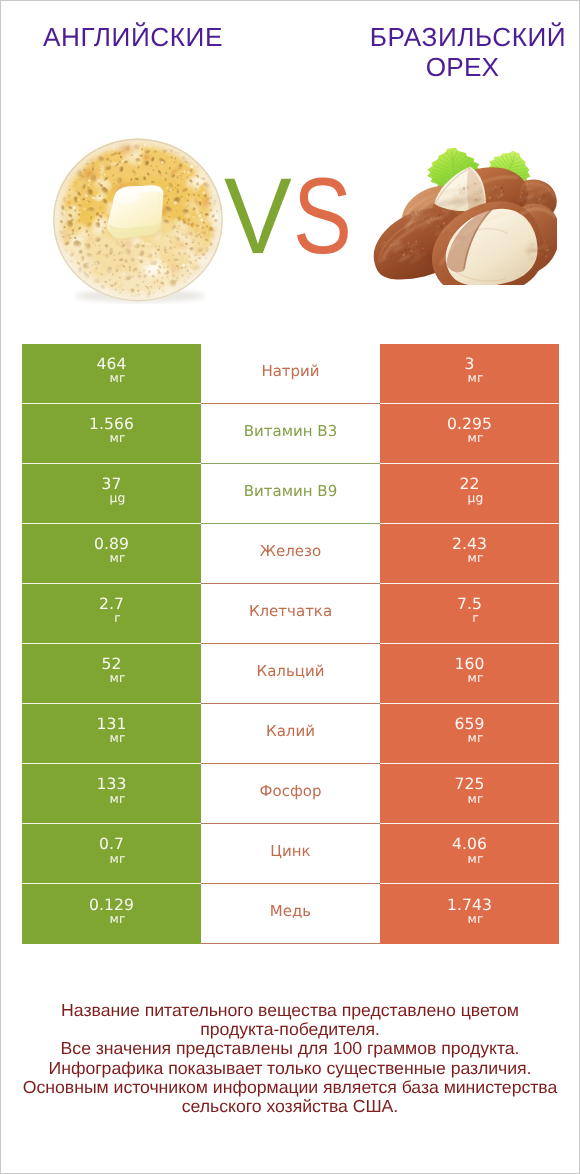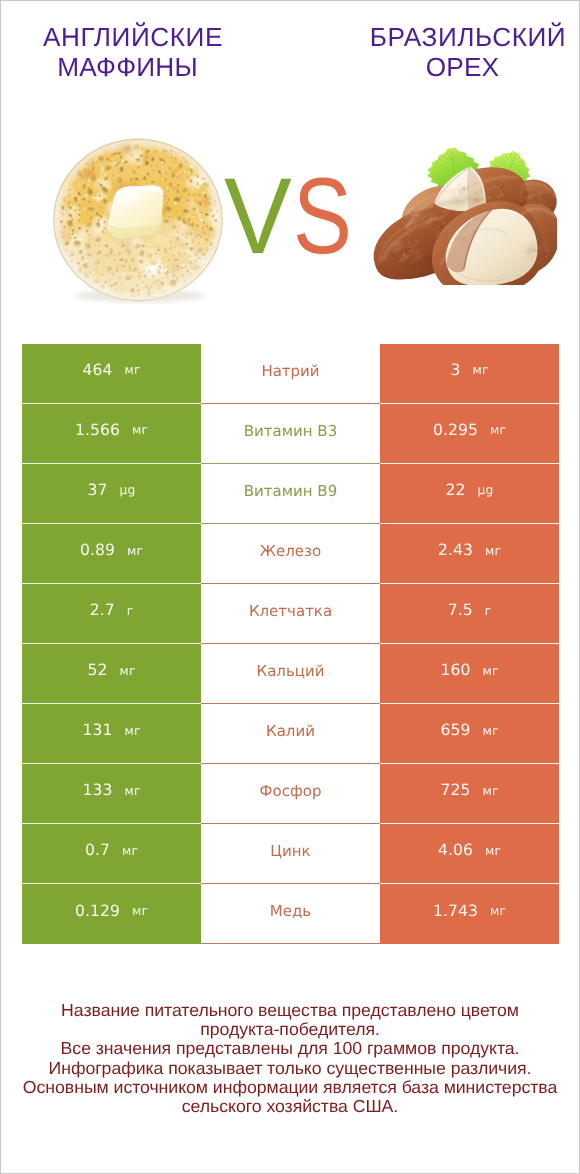--- a/index.html
+++ b/index.html
@@ -45,41 +45,40 @@
     display:flex;align-items:center;justify-content:center;
     font-family:"DejaVu Sans",sans-serif;
   }
   .cell.l{background:#7FA632;color:#f7f7f0;border-bottom:1px solid #F4F6E6;}
   .cell.r{background:#DF6C48;color:#fdf7f3;border-bottom:1px solid #FCF1E9;}
   .row:last-child .cell.l,.row:last-child .cell.r{border-bottom:0;}
   .cell.m{background:#ffffff;font-weight:400;font-size:15px;
           border-bottom:1px solid #BC7A63;line-height:1;padding-bottom:5px;}
   .cell.m.win-left{border-bottom-color:#92A663;color:#85A048;}
   .cell.m.win-right{color:#C16D4E;}
-  .cell.l,.cell.r{line-height:1;padding-bottom:6px;}
+  .cell.l,.cell.r{line-height:1;padding-bottom:6px;flex-direction:column;}
   .num{font-size:15.6px;font-weight:400;letter-spacing:0.1px;}
   .unit{font-size:12.3px;font-weight:400;margin-left:12px;letter-spacing:0.1px;}
 
   
   .footer{
     position:absolute;left:0;top:1000px;width:578px;
     text-align:center;font-size:17.4px;line-height:19.2px;color:#7f1d1d;
     font-family:"Liberation Sans",sans-serif;letter-spacing:-0.05px;
   }
   .footer>div{transform:scaleX(1.018);}
 </style>
 </head>
 <body>
 
 <div class="page">
 
   <div class="titles">
     <div class="title left">
       <span>АНГЛИЙСКИЕ</span><br>
-      <span class="l2">МАФФИНЫ</span>
     </div>
     <div class="title right">
       <span>БРАЗИЛЬСКИЙ</span><br>
       <span class="l2">ОРЕХ</span>
     </div>
   </div>
 
   <div class="hero">
     <div class="muffin"><svg viewBox="0 0 173 167" width="100%" height="100%" xmlns="http://www.w3.org/2000/svg">
           <defs>

